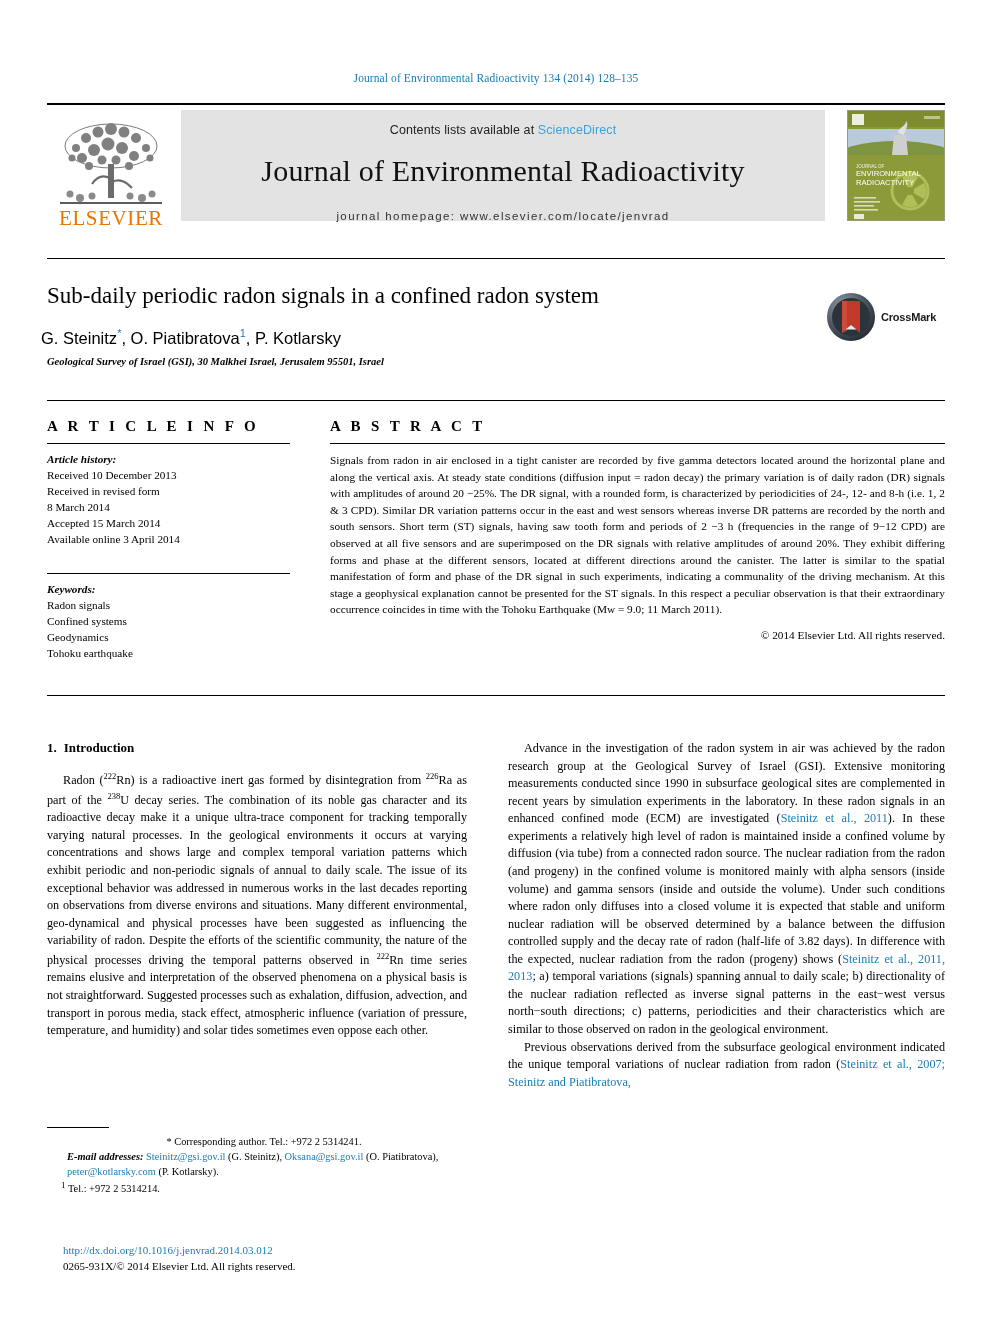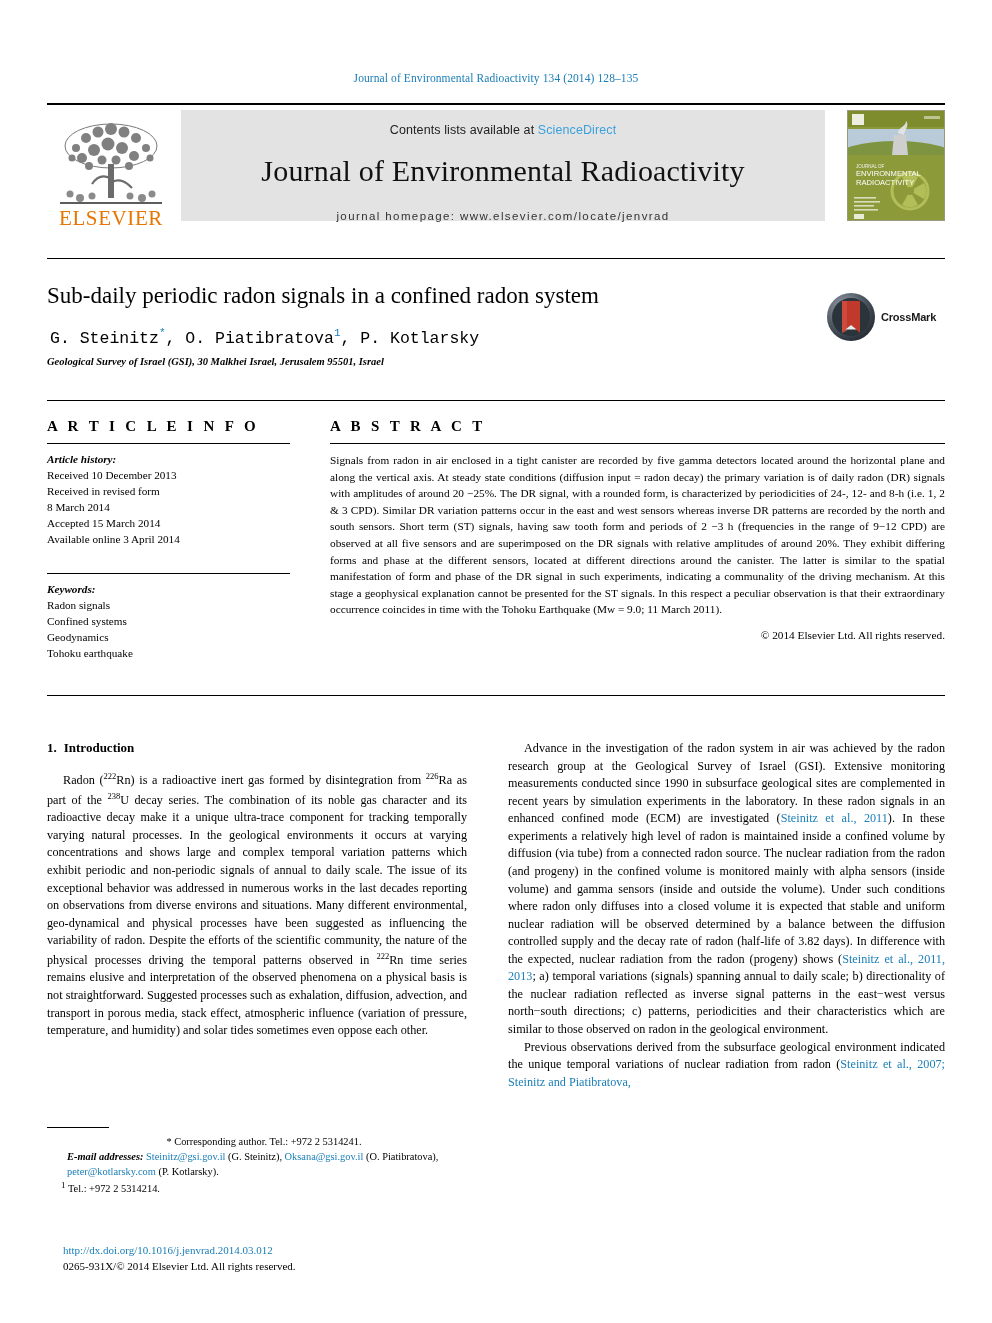--- a/index.html
+++ b/index.html
@@ -129,24 +129,24 @@
     left: 47px;
     width: 760px;
     font-size: 23px;
     font-family: "Liberation Serif", serif;
     color: #000;
     line-height: 1.15;
   }
   .authors {
     position: absolute;
     top: 327px;
-    left: 50px;
+    left: 41px;
     width: 760px;
     font-size: 16.5px;
-    font-family: Liberation Mono, monospace;
+    font-family: Liberation Sans, sans-serif;
   }
   .authors .star, .authors .fn {
     color: #1a7db6;
     font-size: 11px;
     vertical-align: super;
   }
   .affiliation {
     position: absolute;
     top: 356px;
     left: 47px;

